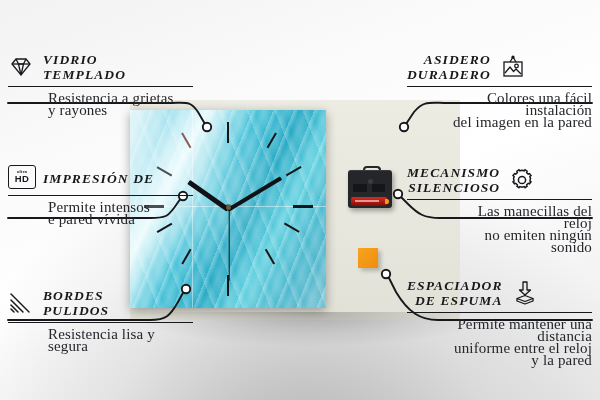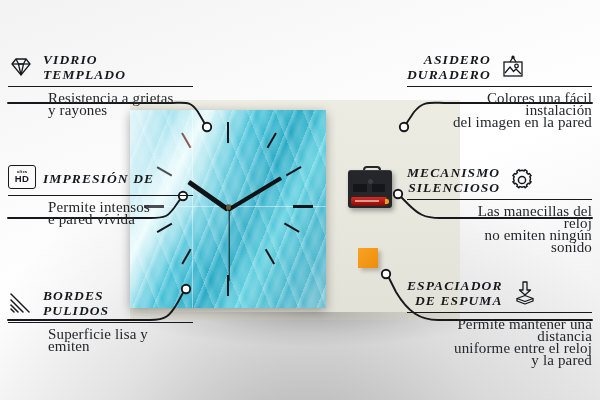--- a/index.html
+++ b/index.html
@@ -185,21 +185,21 @@
               <path d="M3 10 L15 22"></path>
               <path d="M3 15 L10 22"></path>
               <path d="M3 19 L6 22"></path>
         </g>
           </svg>
       </span>
       <span class="co-title"><span>BORDES</span><br>
         <span>PULIDOS</span></span>
     </div>
     <div class="co-rule"></div>
-    <div class="co-sub"><span>Superficie lisa y emiten</span></div>
+    <div class="co-sub"><span>Resistencia lisa y segura</span></div>
   </div>
 
   <div class="callout right" style="top:52px;">
     <div class="co-head">
       <span class="co-title"><span>ASIDERO</span><br>
         <span>DURADERO</span></span>
       <span class="ico">
         <svg viewBox="0 0 26 26">
             <g fill="none" stroke="#16181b" stroke-width="1.3">
           <rect x="4" y="8" width="18" height="14"></rect>

